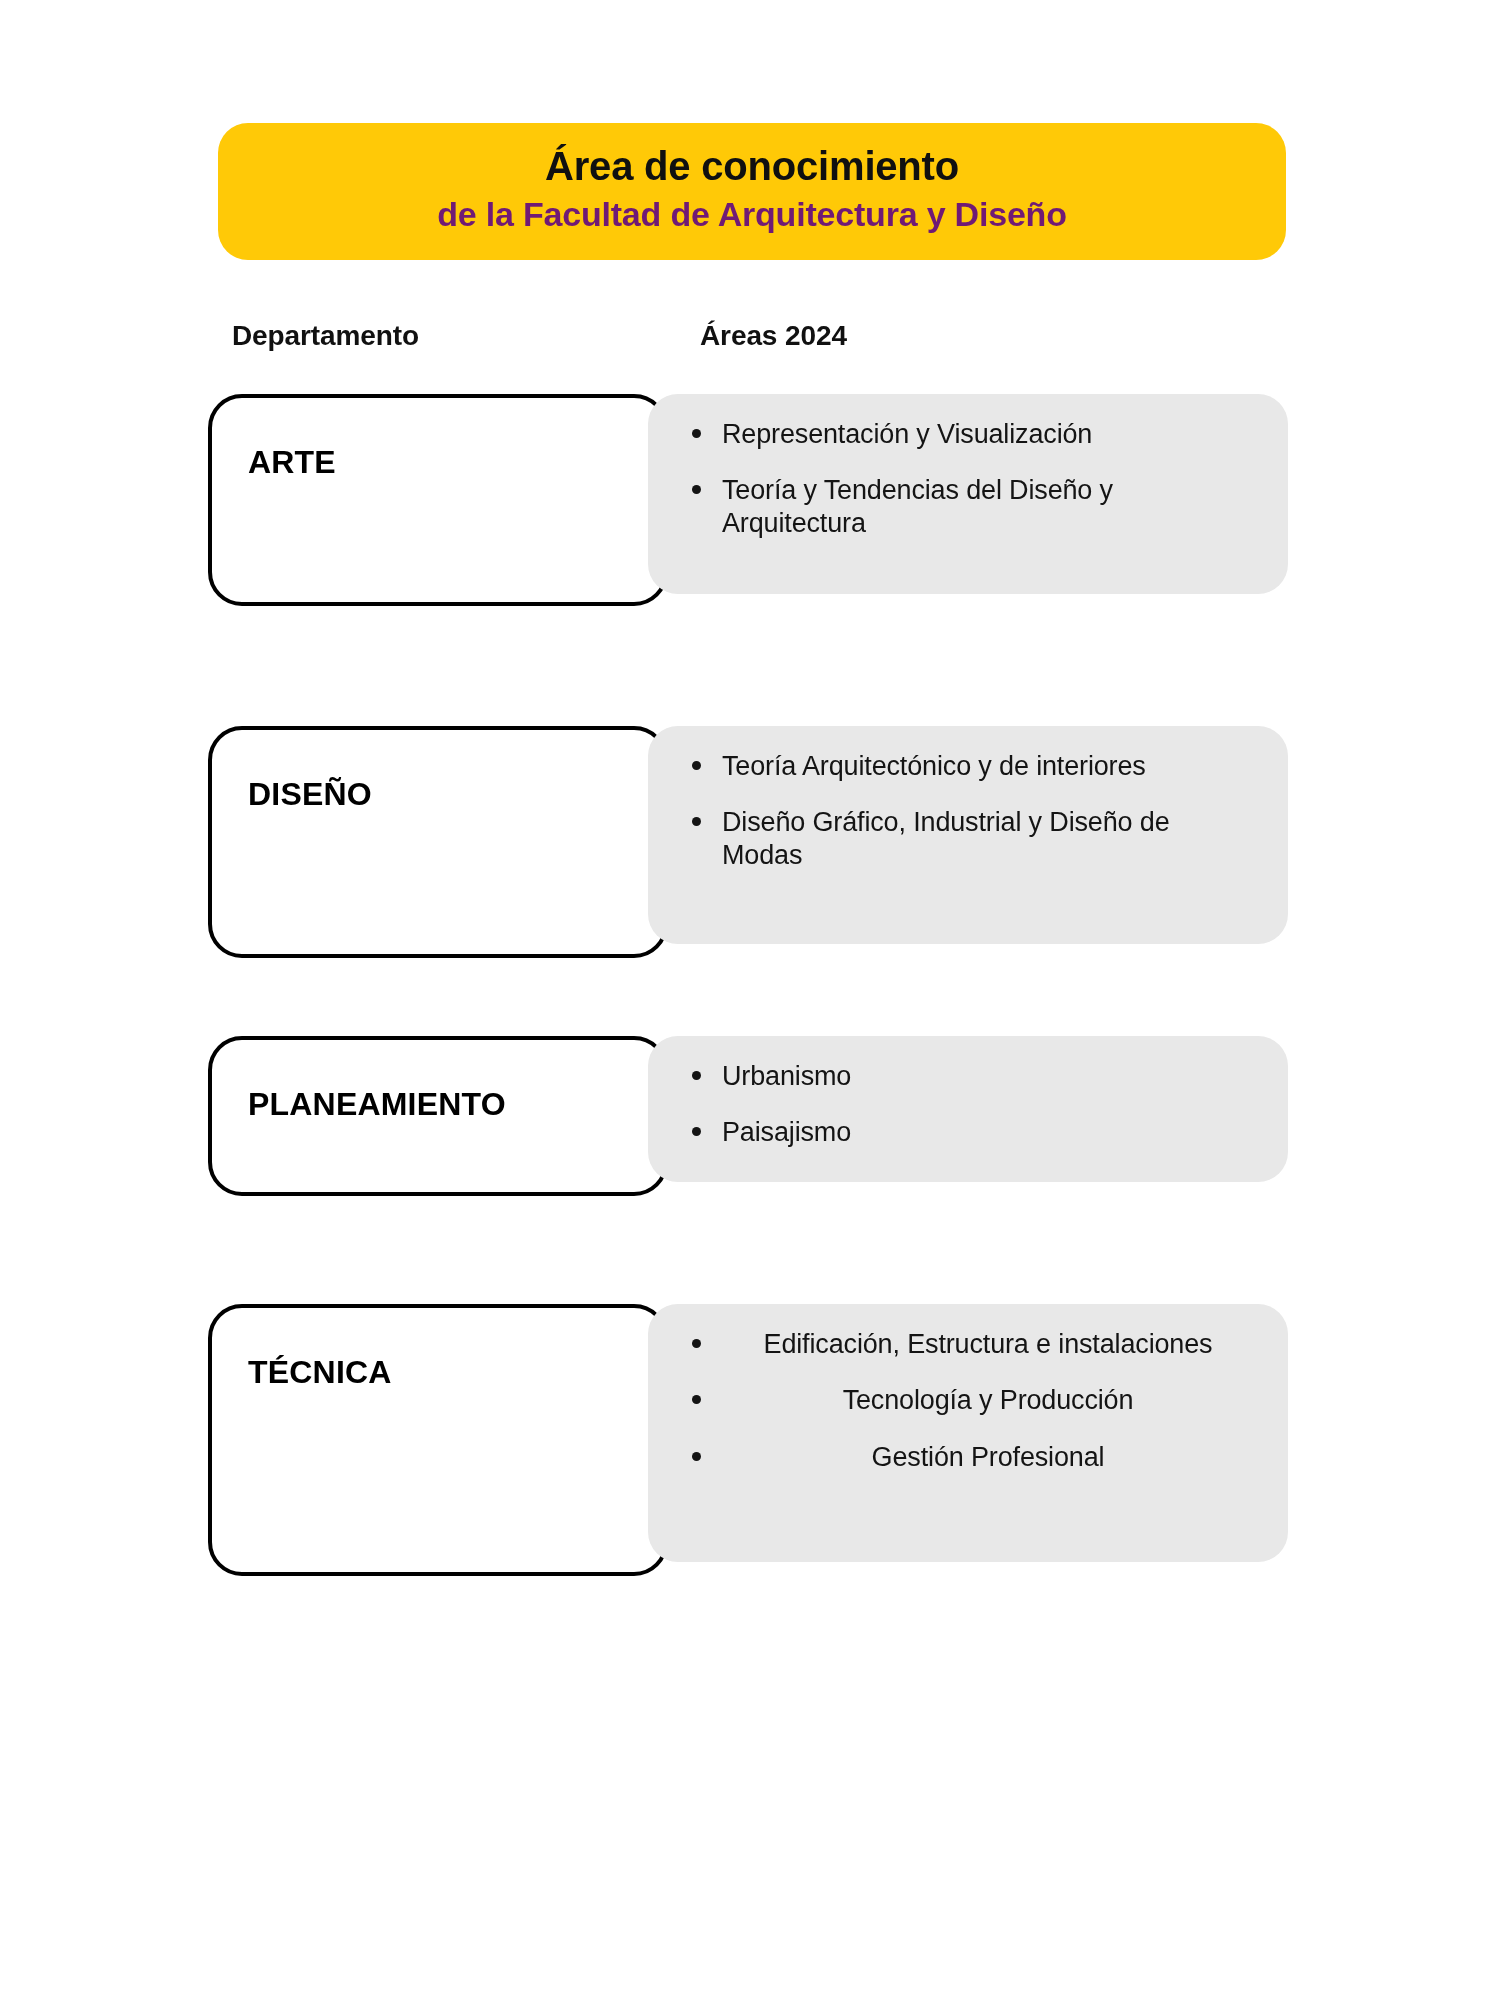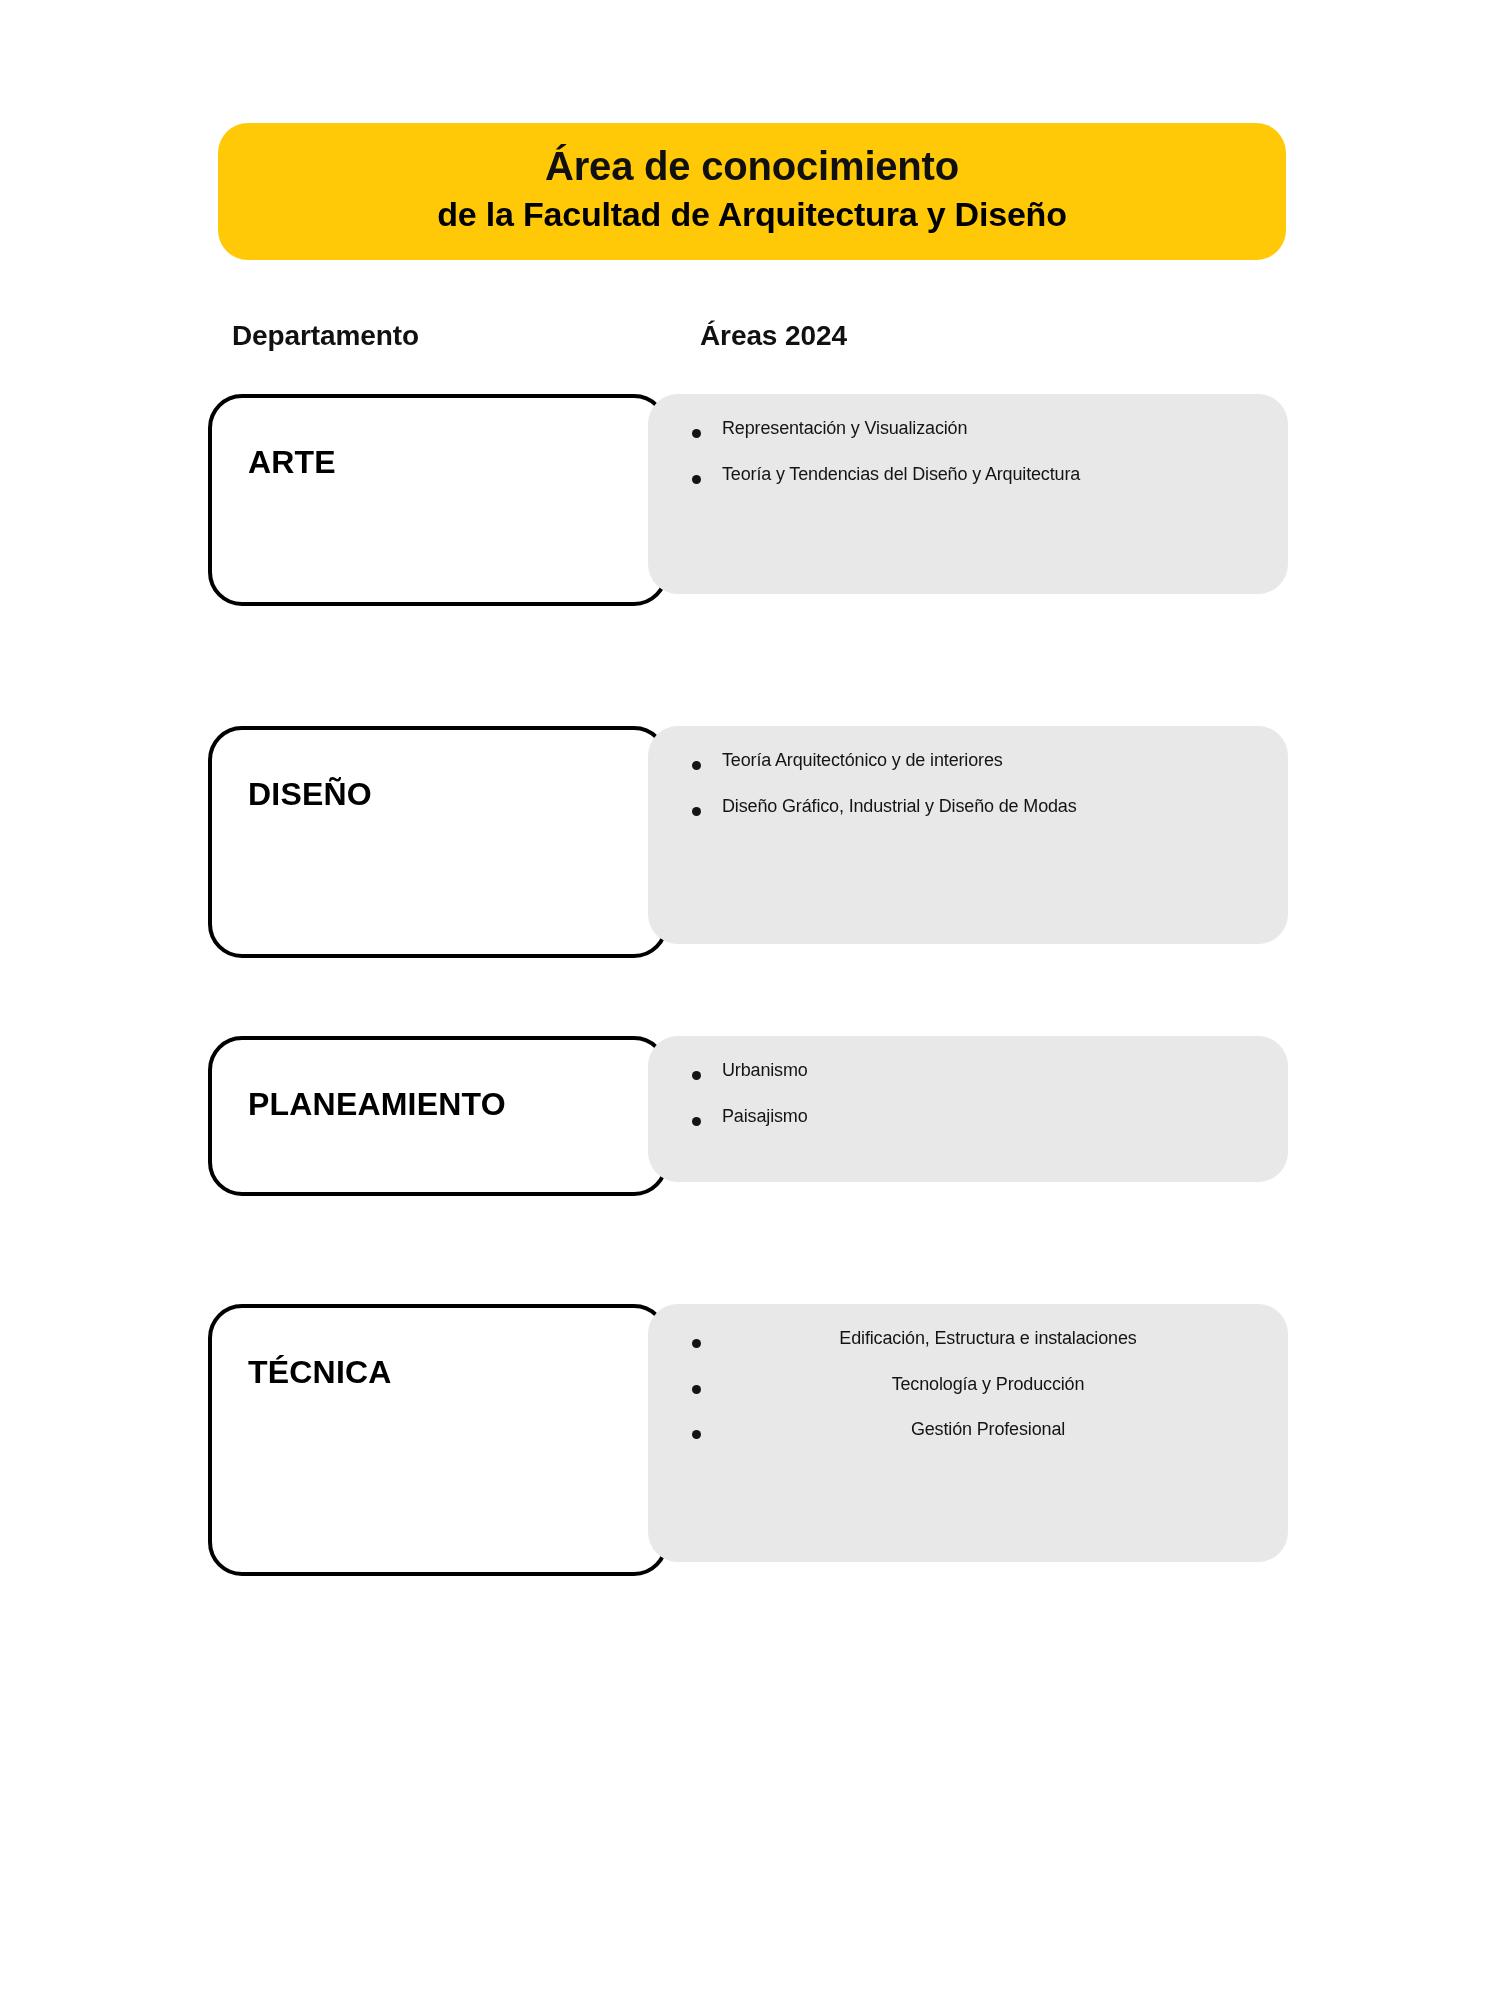--- a/index.html
+++ b/index.html
@@ -45,21 +45,21 @@
     letter-spacing: -0.2px;
     color: #101010;
     text-align: center;
     white-space: nowrap;
   }
   .header-subtitle {
     font-size: 34px;
     font-weight: 600;
     line-height: 1.18;
     letter-spacing: -0.2px;
-    color: #000000;
+    color: #701a75;
     text-align: center;
     white-space: nowrap;
     margin-top: 4px;
   }
 
   
   .col-headers {
     position: absolute;
     left: 0;
     top: 320px;
@@ -131,21 +131,21 @@
   .row-r4 .areas-panel { height: 258px; text-align: center; }
 
   .areas-list {
     list-style: none;
     margin: 0;
     padding: 0;
   }
   .area-item {
     position: relative;
     padding-left: 34px;
-    font-size: 18px;
+    font-size: 27px;
     font-weight: 400;
     line-height: 1.20;
     color: #141414;
     letter-spacing: -0.15px;
     margin-bottom: 24px;
   }
   .area-item:last-child { margin-bottom: 0; }
   .area-bullet {
     position: absolute;
     left: 4px;

